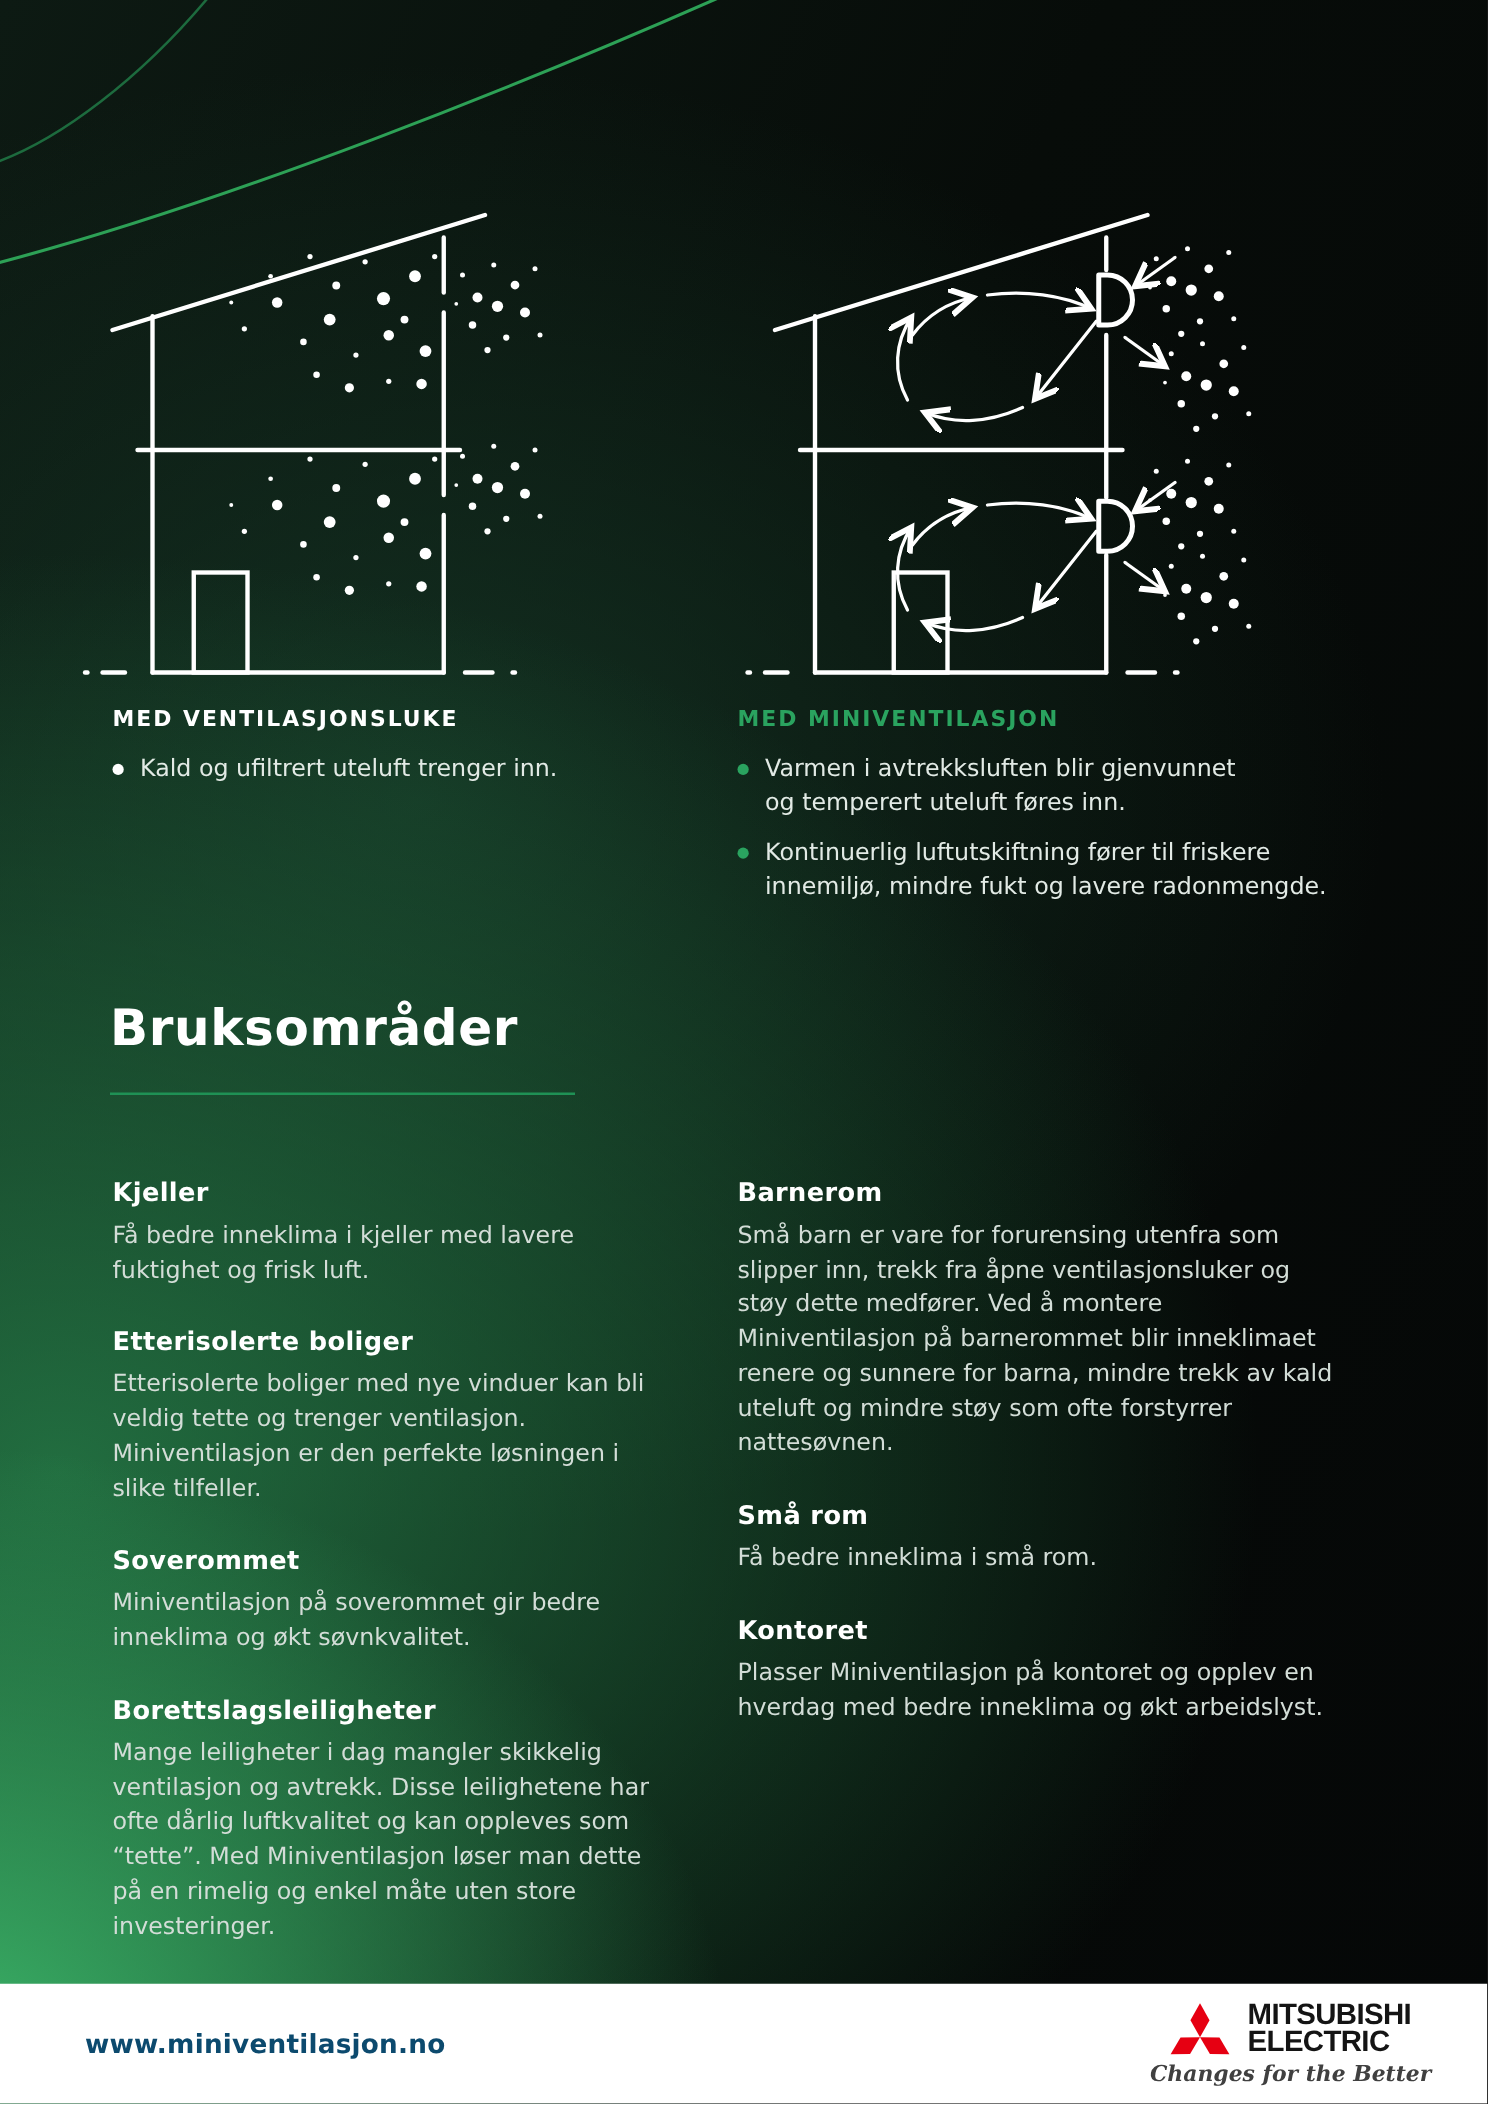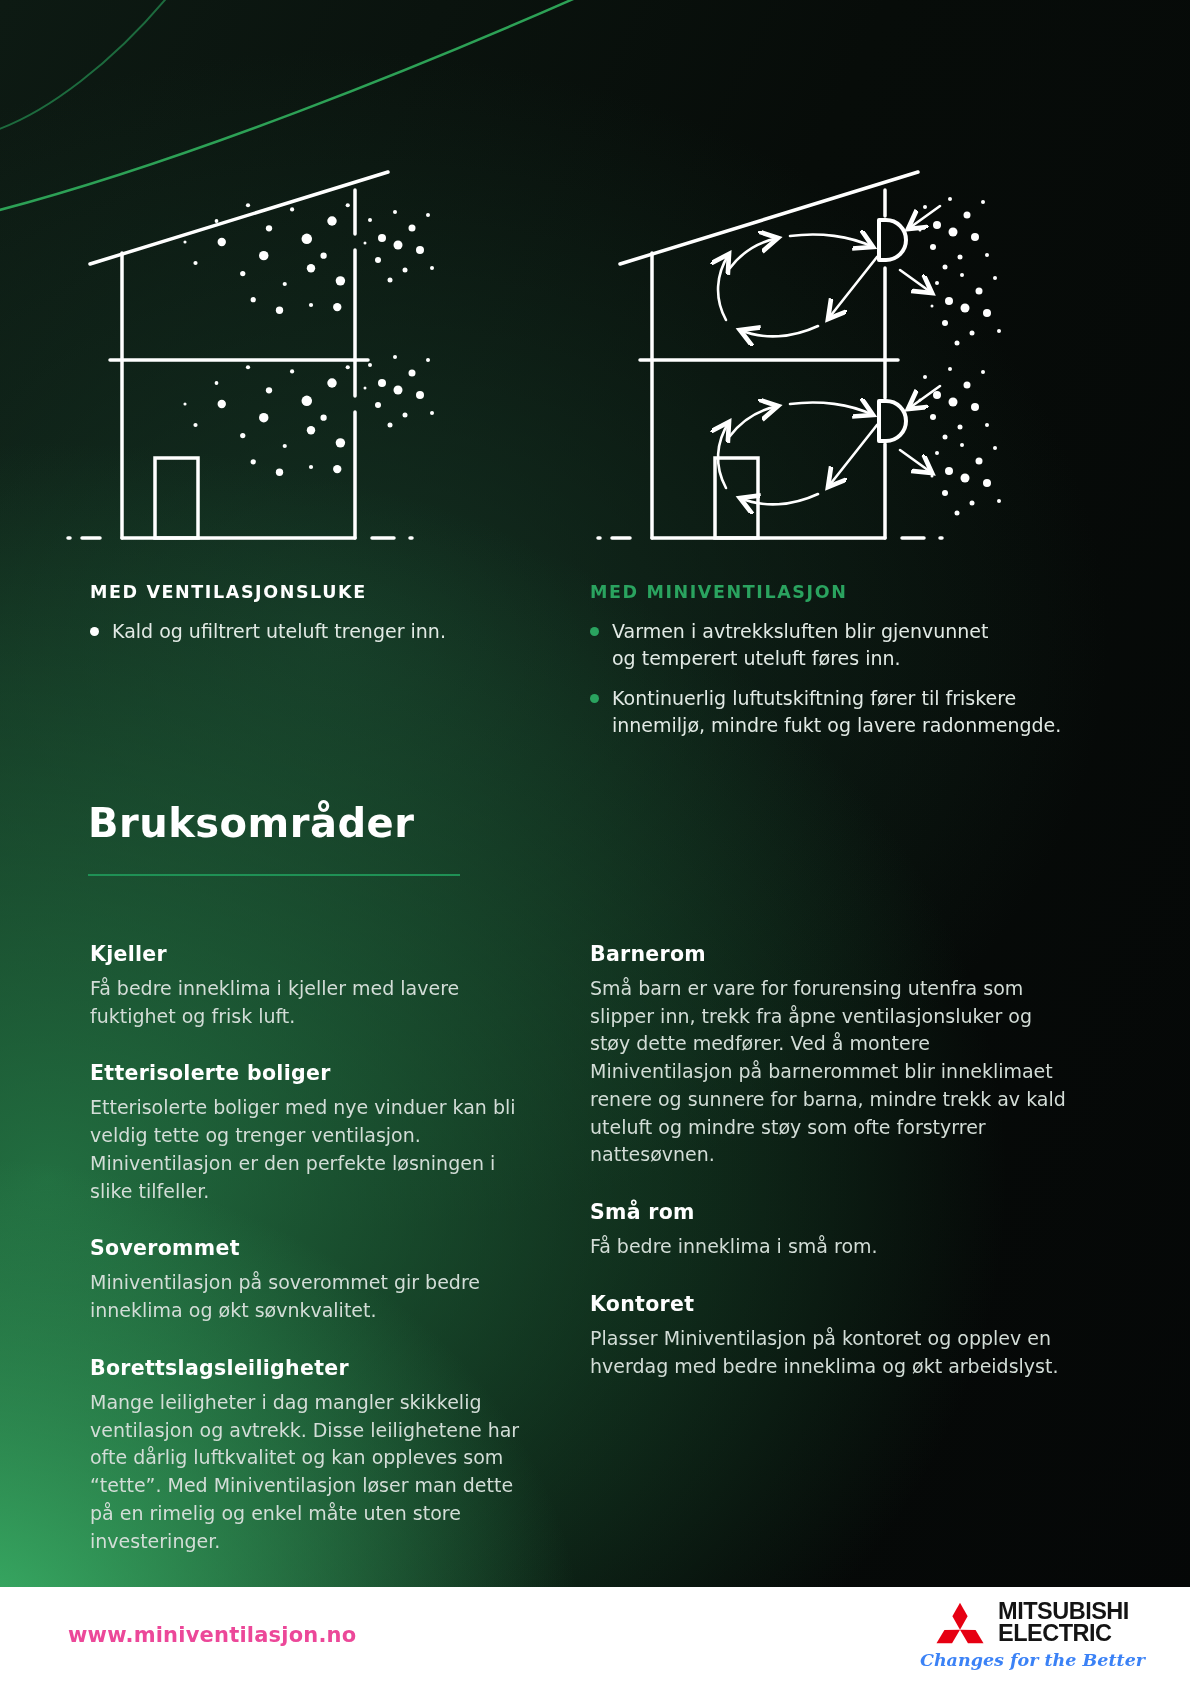--- a/index.html
+++ b/index.html
@@ -15,21 +15,21 @@
   .decor-lines{position:absolute;left:0;top:0;pointer-events:none;}
 
   .house-svg{position:absolute;top:150px;width:460px;height:400px;}
   .house-left{left:60px;}
   .house-right{left:590px;}
   .house-svg line,.house-svg path.ln{stroke:#fff;stroke-width:3.5;stroke-linecap:round;fill:none;}
   .house-svg circle{fill:#fff;}
   .house-svg .arw{stroke:#fff;stroke-width:2.6;fill:none;stroke-linecap:round;}
   .house-svg .dev{stroke:#fff;stroke-width:4;fill:none;stroke-linejoin:round;}
 
-  .intro{position:absolute;top:582px;}
+  .intro{position:absolute;top:566px;}
   .intro-left{left:90px;width:450px;}
   .intro-right{left:590px;width:500px;}
   .intro h3{margin:0 0 16px 0;font-size:17.5px;font-weight:700;letter-spacing:1.6px;color:#fff;}
   .intro-right h3{color:#2aa35f;}
   .intro ul{list-style:none;margin:0;padding:0;}
   .intro li{display:flex;gap:13px;margin-bottom:13px;font-size:19px;line-height:1.42;color:#e2eae5;white-space:pre-line;}
   .intro .dot{flex:none;width:9px;height:9px;border-radius:50%;background:#fff;margin-top:9px;}
   .intro-right .dot{background:#2aa35f;}
 
   .big-heading{position:absolute;left:88px;top:800px;}
@@ -41,25 +41,25 @@
   .col-right{left:590px;width:488px;}
   .col section{margin-bottom:31px;}
   .col h4{margin:0 0 9px 0;font-size:20.5px;font-weight:700;color:#fff;letter-spacing:.3px;}
   .col p{margin:0;font-size:19px;line-height:1.46;color:#d3ddd7;}
 
   .footer{
     position:absolute;left:0;bottom:0;width:1190px;height:96px;background:#ffffff;
     display:flex;align-items:center;justify-content:space-between;
     padding:0 45px 0 68px;box-sizing:border-box;
   }
-  .site{font-weight:800;font-size:21px;color:#ec4899;letter-spacing:.2px;}
+  .site{font-weight:800;font-size:21px;color:#0c4a6e;letter-spacing:.2px;}
   .brand{display:flex;flex-direction:column;align-items:center;}
   .brand-row{display:flex;align-items:center;gap:14px;}
   .brand-name{font-weight:700;font-size:23.5px;line-height:.92;color:#141414;letter-spacing:-.5px;font-family:"Liberation Sans","DejaVu Sans",sans-serif;}
-  .tagline{margin-top:5px;font-family:"DejaVu Serif","Liberation Serif",serif;font-style:italic;font-weight:700;font-size:17.5px;color:#3b82f6;text-align:right;}
+  .tagline{margin-top:5px;font-family:"DejaVu Serif","Liberation Serif",serif;font-style:italic;font-weight:700;font-size:17.5px;color:#404040;text-align:right;}
 </style>
 </head>
 <body>
 
 <div class="page">
 
   <svg class="decor-lines" width="660" height="260" viewBox="0 0 660 260">
     <path d="M-20,215 C160,170 420,70 660,-40" stroke="#2da156" stroke-width="2.5" fill="none"></path>
     <path d="M-20,135 C40,120 120,60 185,-25" stroke="#1d6b3e" stroke-width="2" fill="none"></path>
   </svg>

